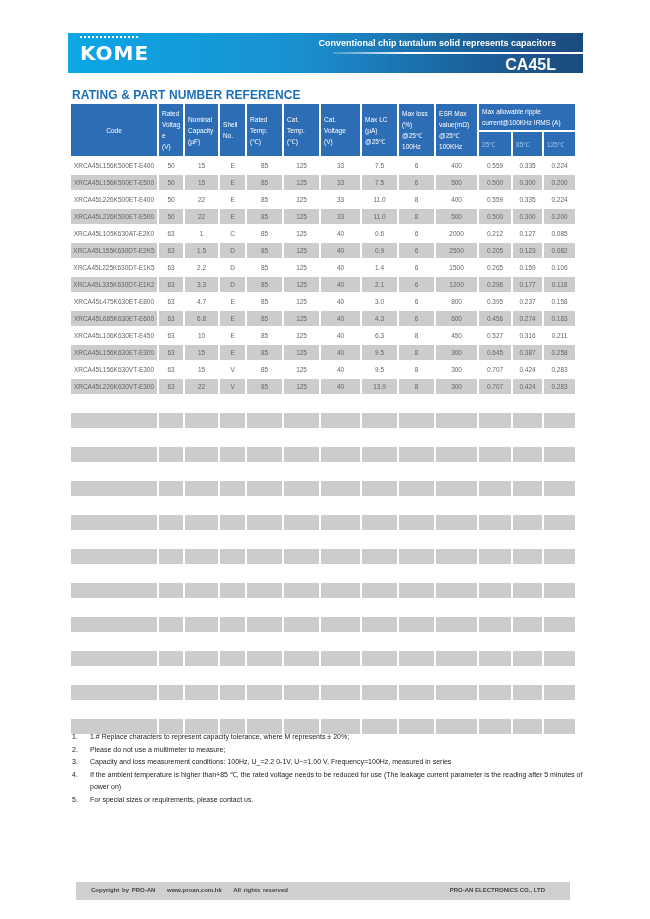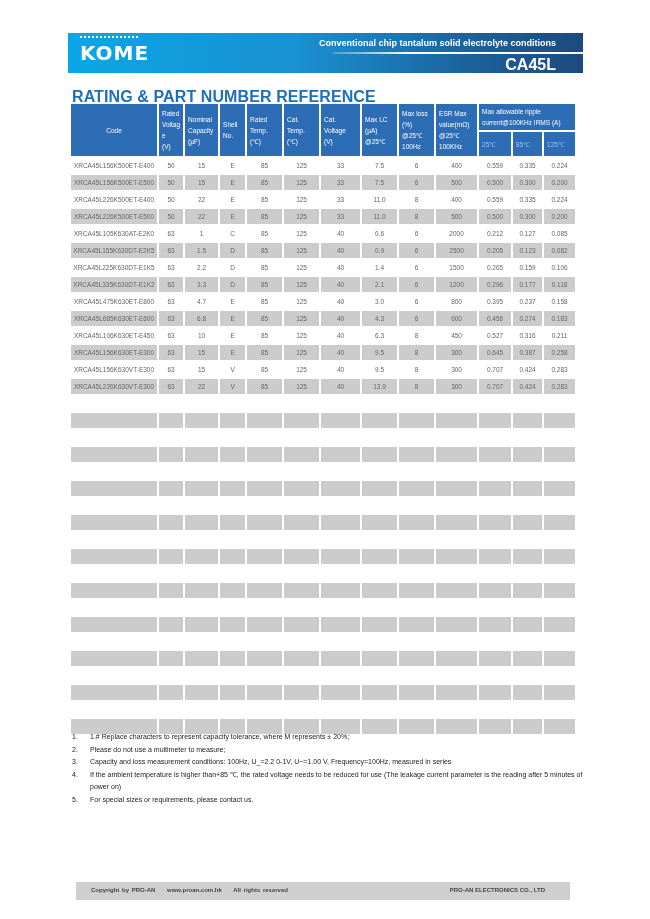--- a/index.html
+++ b/index.html
@@ -11,21 +11,21 @@
   .logo { position: absolute; left: 12px; top: 3px; width: 62px; height: 34px; color: #fff; }
   .logo .dots { height: 3px; border-top: 2px dotted #fff; width: 58px; }
   .logo .word { font-family: "DejaVu Sans", sans-serif; font-weight: bold; font-size: 20px;
                 letter-spacing: 1px; line-height: 22px; margin: 1px 0 19px 0; }
   .banner-sub { position: absolute; right: 27px; top: 5px; color: #fff; font-size: 9px; font-weight: bold; }
   .banner-line { position: absolute; left: 265px; right: 0; top: 19px; height: 2px;
                  background: linear-gradient(90deg, rgba(255,255,255,0.2), #fff 30%, #fff); }
   .banner-model { position: absolute; right: 27px; top: 23px; color: #fff; font-size: 16px; font-weight: bold; }
 
   .section-title { position: absolute; left: 72px; top: 88px; color: #1e6fba; font-weight: bold;
-                   font-size: 16px; letter-spacing: 0.1px; }
+                   font-size: 12px; letter-spacing: 0.1px; }
 
   table.parts { position: absolute; left: 69px; top: 104px; border-collapse: separate; border-spacing: 2px 0;
                 table-layout: fixed; font-size: 6.5px; }
   table.parts th { background: #2c6db5; color: #fff; font-weight: normal; text-align: left;
                    vertical-align: middle; padding: 2px 3px; line-height: 11px; border-bottom: 2px solid #fff; }
   table.parts th.center { text-align: center; }
   table.parts th.temp { color: #9ec3ea; height: 20px; }
   table.parts td { height: 15px; padding: 0; text-align: center; color: #666; border-bottom: 2px solid #fff; }
   table.parts tr.shade td { background: #cccccc; }
   table.parts tr.blank td { height: 15px; }
@@ -44,21 +44,21 @@
 </style>
 </head>
 <body>
 
 <div class="banner">
   <div class="logo">
     <div class="dots"></div>
     <div class="word">KOME</div>
     <div class="dots"></div>
   </div>
-  <div class="banner-sub">Conventional chip tantalum solid electrolyte conditions</div>
+  <div class="banner-sub">Conventional chip tantalum solid represents capacitors</div>
   <div class="banner-line"></div>
   <div class="banner-model">CA45L</div>
 </div>
 
 <div class="section-title">RATING &amp; PART NUMBER REFERENCE</div>
 
 <table class="parts">
   <colgroup>
     <col style="width:86px">
       <col style="width:24px">

